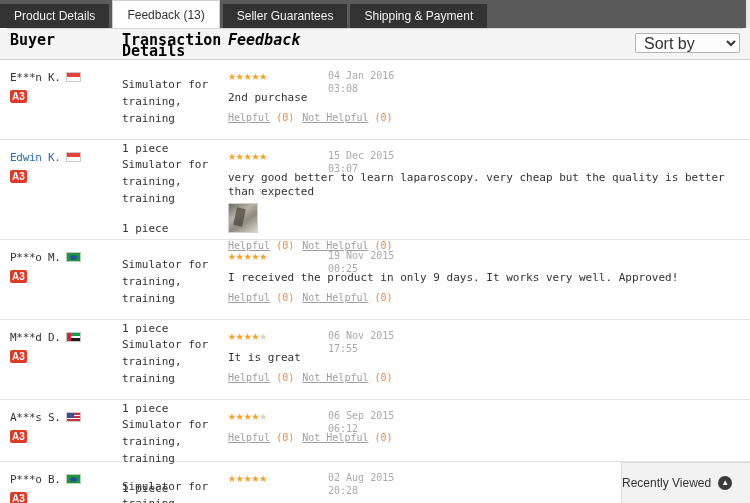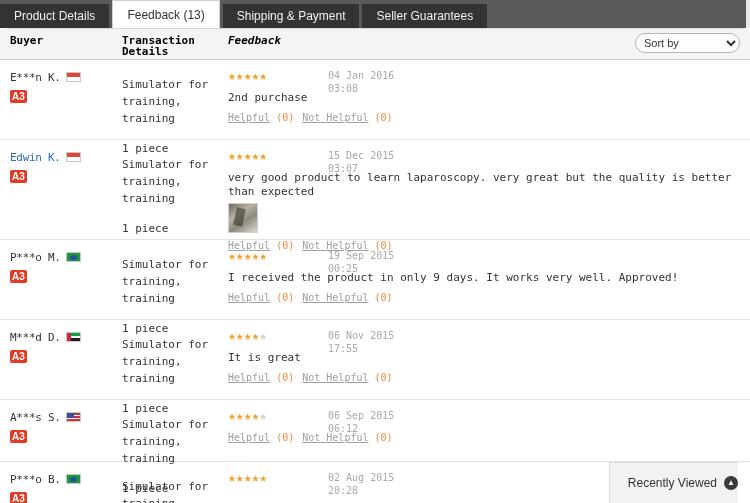--- a/index.html
+++ b/index.html
@@ -56,38 +56,38 @@
   .colhead{
     position:relative;
     height:30px;
     background:#f4f4f4;
     border-bottom:1px solid #d0d0d0;
   }
   .colhead .ch{
     position:absolute;
     top:6px;
     font-weight:bold;
-    font-size:11px;
+    font-size:15px;
     color:#000;
     line-height:11px;
   }
   .ch-buyer{left:10px;top:9px;}
   .ch-trans{left:122px;}
   .ch-feed{left:228px;top:9px;font-style:italic;}
   .sortwrap{
     position:absolute;right:10px;top:4px;
   }
   select.sortby{
     width:105px;height:20px;
     font-family:"Liberation Sans",sans-serif;
-    font-size:11px;
+    font-size:16px;
     color:#333;
     background:#fdfdfd;
     border:1px solid #b5b5b5;
-    border-radius:10px;
+    border-radius:2px;
     padding-left:4px;
   }
   
   .row{
     position:relative;
     border-bottom:1px solid #e2e2e2;
     box-sizing:border-box;
   }
   .col-buyer{
     position:absolute;left:10px;top:10px;width:105px;
@@ -146,26 +146,26 @@
   .thumb:after{content:"";position:absolute;left:6px;top:4px;width:9px;height:18px;
     background:#3f3b34;transform:rotate(12deg);opacity:.65;}
   .helpful{
     margin-top:6px;font-size:10px;color:#a0a0a0;line-height:13px;
   }
   .helpful a{color:#a0a0a0;text-decoration:underline;cursor:pointer;}
   .helpful b{color:#f08a3c;font-weight:normal;}
   .helpful .gap{display:inline-block;width:8px;}
   
   .recent{
-    position:absolute;right:12px;bottom:0;
+    position:absolute;right:0px;bottom:0;
     width:128px;height:40px;
     background:#f2f2f2;
     border-left:1px solid #dcdcdc;
     border-top:1px solid #dcdcdc;
-    display:flex;align-items:center;justify-content:flex-end;
+    display:flex;align-items:center;justify-content:flex-start;
     font-family:"Liberation Sans",sans-serif;
     font-size:12px;color:#333;
     cursor:pointer;
   }
   .recent .caret{
     display:inline-block;margin-left:7px;
     width:14px;height:14px;border-radius:50%;
     background:#3a3a3a;color:#fff;font-size:8px;
     line-height:14px;text-align:center;
   }
@@ -174,22 +174,22 @@
   }
 </style>
 </head>
 <body>
 
 <div class="tabbar">
   <div class="tabbar-bg"></div>
   <div class="scrollgutter"></div>
   <div class="tab">Product Details</div>
   <div class="tab active">Feedback (13)</div>
+  <div class="tab">Seller Guarantees</div>
   <div class="tab">Shipping &amp; Payment</div>
-  <div class="tab">Seller Guarantees</div>
 </div>
 
 <div class="colhead">
   <div class="ch ch-buyer">Buyer</div>
   <div class="ch ch-trans">
     <div>Transaction</div>
     <div>Details</div>
   </div>
   <div class="ch ch-feed">Feedback</div>
   <div class="sortwrap">
@@ -217,34 +217,34 @@
       <div class="col-buyer"><span class="buyername link">Edwin K.</span><span class="flag flag-id"></span><span class="badge">A3</span></div>
       <div class="col-trans">
         <div>Simulator for training, training</div>
         <div class="qty">1 piece</div>
       </div>
       <div class="col-feed">
         <div class="starline"><span class="stars"><span>★</span><span>★</span><span>★</span><span>★</span><span>★</span></span><div class="datebox">
             <div>15 Dec 2015</div>
             <div>03:07</div>
           </div></div>
-        <div class="comment">very good product to learn laparoscopy. very great but the quality is better than expected</div>
+        <div class="comment">very good better to learn laparoscopy. very cheap but the quality is better than expected</div>
         <div class="thumb"></div>
         <div class="helpful"><a>Helpful</a> <b>(0)</b><span class="gap"></span><a>Not Helpful</a> <b>(0)</b></div>
       </div>
     </div>
     <div class="row" style="height: 80px;">
       <div class="col-buyer"><span class="buyername">P***o M.</span><span class="flag flag-br"></span><span class="badge">A3</span></div>
       <div class="col-trans">
         <div>Simulator for training, training</div>
         <div class="qty">1 piece</div>
       </div>
       <div class="col-feed">
         <div class="starline"><span class="stars"><span>★</span><span>★</span><span>★</span><span>★</span><span>★</span></span><div class="datebox">
-            <div>19 Sep 2015</div>
+            <div>19 Nov 2015</div>
             <div>00:25</div>
           </div></div>
         <div class="comment">I received the product in only 9 days. It works very well. Approved!</div>
         <div class="helpful"><a>Helpful</a> <b>(0)</b><span class="gap"></span><a>Not Helpful</a> <b>(0)</b></div>
       </div>
     </div>
     <div class="row" style="height: 80px;">
       <div class="col-buyer"><span class="buyername">M***d D.</span><span class="flag flag-ae"></span><span class="badge">A3</span></div>
       <div class="col-trans">
         <div>Simulator for training, training</div>

